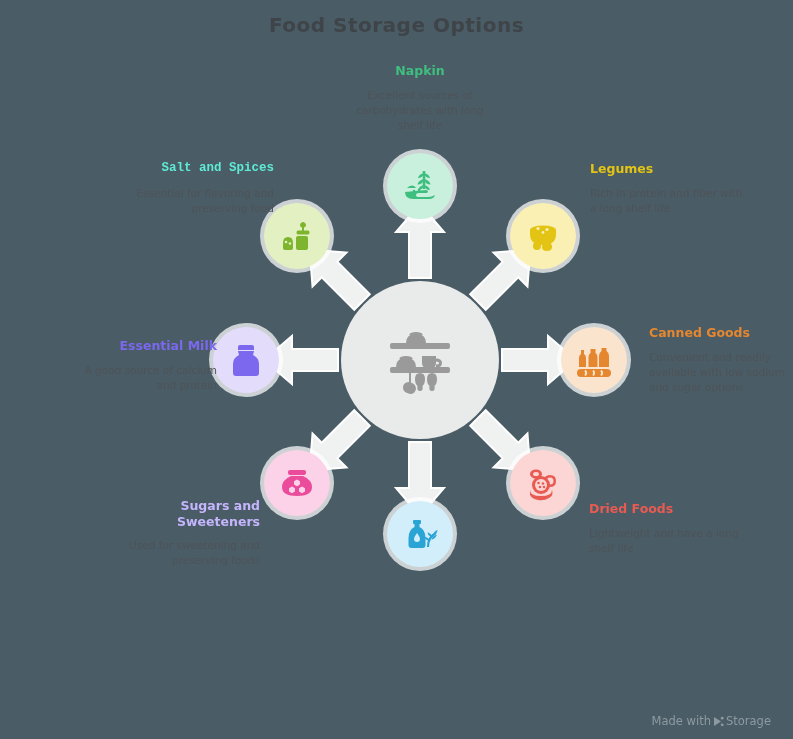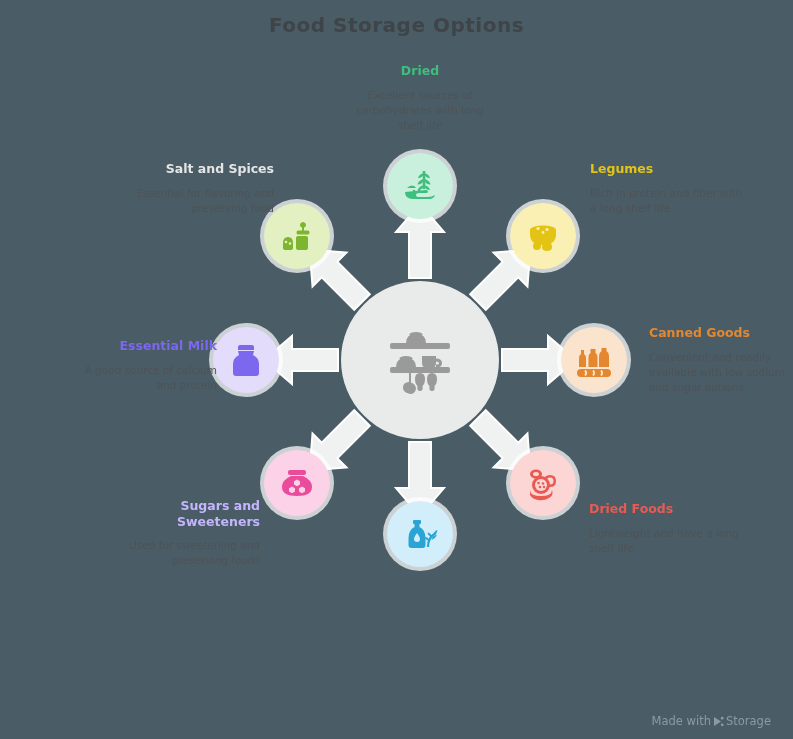--- a/index.html
+++ b/index.html
@@ -182,21 +182,21 @@
         <path d="M24 19 q-5 1 -6 5 q5 0 6 -5 Z"></path>
         <path d="M24 19 q5 1 6 5 q-5 0 -6 -5 Z"></path>
         <path d="M7 22 q2 -2.5 5 -2.5 q3 0 4 2.5 h-9 Z"></path>
         <circle cx="14" cy="25" r="1.3"></circle>
         <circle cx="19" cy="24" r="1.3"></circle>
         <path d="M5 26 q0 7 8 7 h16 q5 0 6 -4 q-3 2 -7 2 h-9 q-3 0 -3 -2 q0 -2 3 -2 h7 q2 0 2 -1.5 q0 -1.5 -2 -1.5 Z"></path>
       </g>
     </svg>
   </div>
   <div class="label-block ta-c" style="left:344px; top:52px; width:152px;">
-    <div class="label-title" style="color:#3fbf7f;">Dried</div>
+    <div class="label-title" style="color:#3fbf7f;">Napkin</div>
     <div class="label-desc">Excellent sources of carbohydrates with long shelf life</div>
   </div>
 
   <div class="node" style="left:510px; top:192px; background:#faf0b4;">
     <svg width="40" height="40" viewBox="0 0 40 40">
       <g fill="#e3c414">
         <path d="M7 14 h26 v4 q0 11 -13 11 q-13 0 -13 -11 Z"></path>
         <ellipse cx="20" cy="14" rx="13" ry="4.5"></ellipse>
         <circle cx="15" cy="12.5" r="1.6" fill="#faf0b4"></circle>
         <circle cx="24" cy="13.5" r="1.6" fill="#faf0b4"></circle>
@@ -302,21 +302,21 @@
       <g fill="#7db52f">
         <path d="M25 6 q5 0 5 3 q0 2 -2 2.5 v3 h4 q1.5 0 1.5 2 q0 2 -1.5 2 h-10 q-1.5 0 -1.5 -2 q0 -2 1.5 -2 h4 v-3 q-2 -0.5 -2 -2.5 q0 -3 5 -3 Z" transform="translate(-1,0)"></path>
         <rect x="19" y="20" width="12" height="14" rx="2"></rect>
         <path d="M11 21 q5 0 5 6 v5 q0 2 -2 2 h-6 q-2 0 -2 -2 v-5 q0 -6 5 -6 Z"></path>
         <circle cx="9" cy="26" r="1.3" fill="#e2f0c2"></circle>
         <circle cx="13" cy="27.5" r="1.3" fill="#e2f0c2"></circle>
       </g>
     </svg>
   </div>
   <div class="label-block ta-r" style="left:128px; top:150px; width:146px;">
-    <div class="label-title" style="color:#e5e5e5;">Salt and Spices</div>
+    <div class="label-title" style="color:#5eead4;font-family:Liberation Mono, monospace;">Salt and Spices</div>
     <div class="label-desc">Essential for flavoring and preserving food</div>
   </div>
 
   <div class="footer">
     <span>Made with</span>
     <span class="nap-mark">
       <svg width="11" height="11" viewBox="0 0 11 11">
         <path d="M1 1 L8 5.5 L1 10 Z" fill="#8d9aa1"></path>
         <circle cx="9.2" cy="2.2" r="1.4" fill="#8d9aa1"></circle>
         <circle cx="9.2" cy="8.8" r="1.4" fill="#8d9aa1"></circle>

